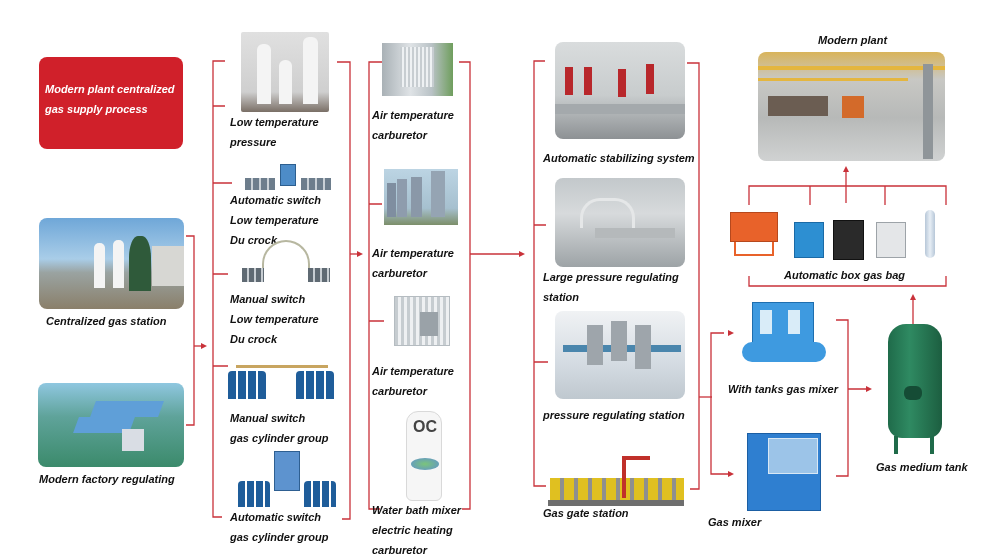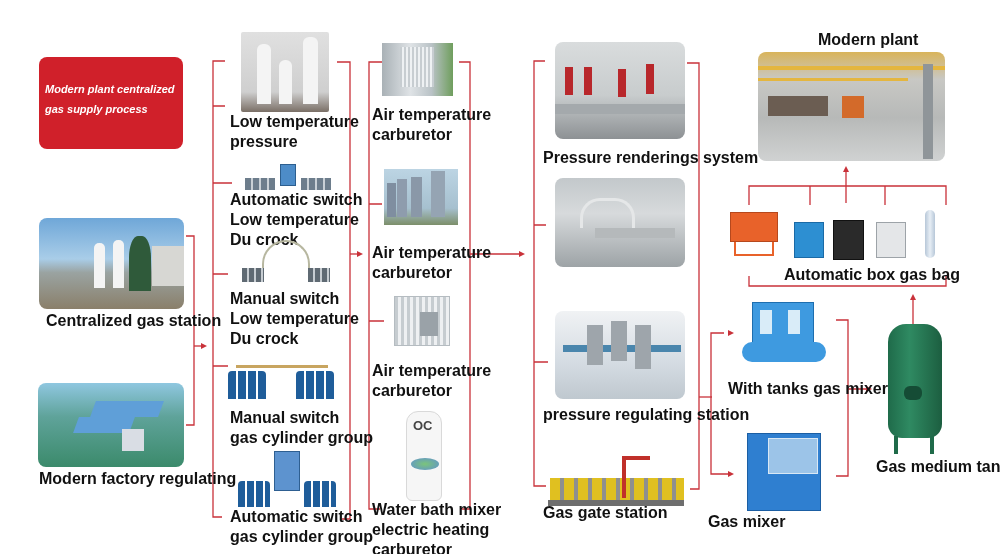--- a/index.html
+++ b/index.html
@@ -1,19 +1,19 @@
 <!DOCTYPE html>
 <html><head>
 <meta charset="utf-8">
 <style>
   * { box-sizing: border-box; margin: 0; padding: 0; }
   body { width: 1000px; height: 554px; background: #ffffff; position: relative; overflow: hidden;
          font-family: "Liberation Sans", sans-serif; }
   .abs { position: absolute; }
-  .lbl { position: absolute; font-weight: bold; font-size: 16px; color: #111; line-height: 20px; white-space: nowrap; }
+  .lbl { position: absolute; font-style: italic; font-weight: bold; font-size: 11px; color: #111; line-height: 20px; white-space: nowrap; }
   .title-box { position: absolute; left: 39px; top: 57px; width: 144px; height: 92px; background: #d0202a;
                border-radius: 8px; color: #fff; font-style: italic; font-weight: bold; font-size: 11px;
                line-height: 20px; padding: 22px 0 0 6px; }
   .photo { position: absolute; border-radius: 8px; overflow: hidden; }
   svg.lines { position: absolute; left: 0; top: 0; }
   .ln { stroke: #c9323a; stroke-width: 1.3; fill: none; }
   .arr { fill: #c9323a; }
 </style>
 </head>
 <body>
@@ -151,43 +151,45 @@
 <div class="abs" style="left:392px;top:292px;width:62px;height:62px;">
   <div class="abs" style="left:2px;top:4px;width:56px;height:50px;background:repeating-linear-gradient(90deg,#c6ccd0 0 3px,#eef0f2 3px 6px);border:1px solid #b5bcc1;"></div>
   <div class="abs" style="left:28px;top:20px;width:18px;height:24px;background:#9aa2a8;"></div>
 </div>
 <div class="lbl" style="left:372px;top:361px;">
   <div>Air temperature</div>
   <div>carburetor</div>
 </div>
 
 <div class="abs" style="left:406px;top:411px;width:36px;height:90px;background:#f6f6f6;border:1px solid #d9d9d9;border-radius:12px 12px 6px 6px;">
-  <div class="abs" style="left:6px;top:6px;font-size:13px;font-weight:bold;color:#444;">OC</div>
+  <div class="abs" style="left:6px;top:6px;font-size:16px;font-weight:bold;color:#444;">OC</div>
   <div class="abs" style="left:4px;top:46px;width:28px;height:12px;border-radius:50%;background:radial-gradient(#5cb85c,#3a77c9);opacity:0.8;"></div>
 </div>
 <div class="lbl" style="left:372px;top:500px;">
   <div>Water bath mixer</div>
   <div>electric heating</div>
   <div>carburetor</div>
 </div>
 
 <div class="photo" style="left:555px;top:42px;width:130px;height:97px;background:linear-gradient(#d9dcdd,#c8cccd 55%,#8d9194 100%);">
   <div class="abs" style="left:10px;top:25px;width:8px;height:28px;background:#b8272b;"></div>
   <div class="abs" style="left:29px;top:25px;width:8px;height:28px;background:#b8272b;"></div>
   <div class="abs" style="left:63px;top:27px;width:8px;height:28px;background:#b8272b;"></div>
   <div class="abs" style="left:91px;top:22px;width:8px;height:30px;background:#b8272b;"></div>
   <div class="abs" style="left:0;top:62px;width:130px;height:10px;background:#a4a9ac;"></div>
 </div>
-<div class="lbl" style="left:543px;top:148px;">Pressure renderings system</div>
+<div class="lbl" style="left:543px;top:148px;">Automatic stabilizing system</div>
 
 <div class="photo" style="left:555px;top:178px;width:130px;height:89px;background:linear-gradient(#c3c8cb,#d7dadc 40%,#9da3a6 100%);">
   <div class="abs" style="left:25px;top:20px;width:55px;height:30px;border:3px solid #e5e7e8;border-bottom:none;border-radius:20px 20px 0 0;"></div>
   <div class="abs" style="left:40px;top:50px;width:80px;height:10px;background:#b5b9bb;"></div>
 </div>
 <div class="lbl" style="left:543px;top:267px;">
+  <div>Large pressure regulating</div>
+  <div>station</div>
 </div>
 
 <div class="photo" style="left:555px;top:311px;width:130px;height:88px;background:linear-gradient(#f0f2f4,#d4dbe2 60%,#bfc8cf 100%);">
   <div class="abs" style="left:8px;top:34px;width:118px;height:7px;background:#4a86ad;"></div>
   <div class="abs" style="left:32px;top:14px;width:16px;height:40px;background:#9ea5ab;"></div>
   <div class="abs" style="left:56px;top:10px;width:16px;height:40px;background:#9ea5ab;"></div>
   <div class="abs" style="left:80px;top:14px;width:16px;height:44px;background:#9ea5ab;"></div>
 </div>
 <div class="lbl" style="left:543px;top:405px;">
   <div>pressure regulating station</div>

